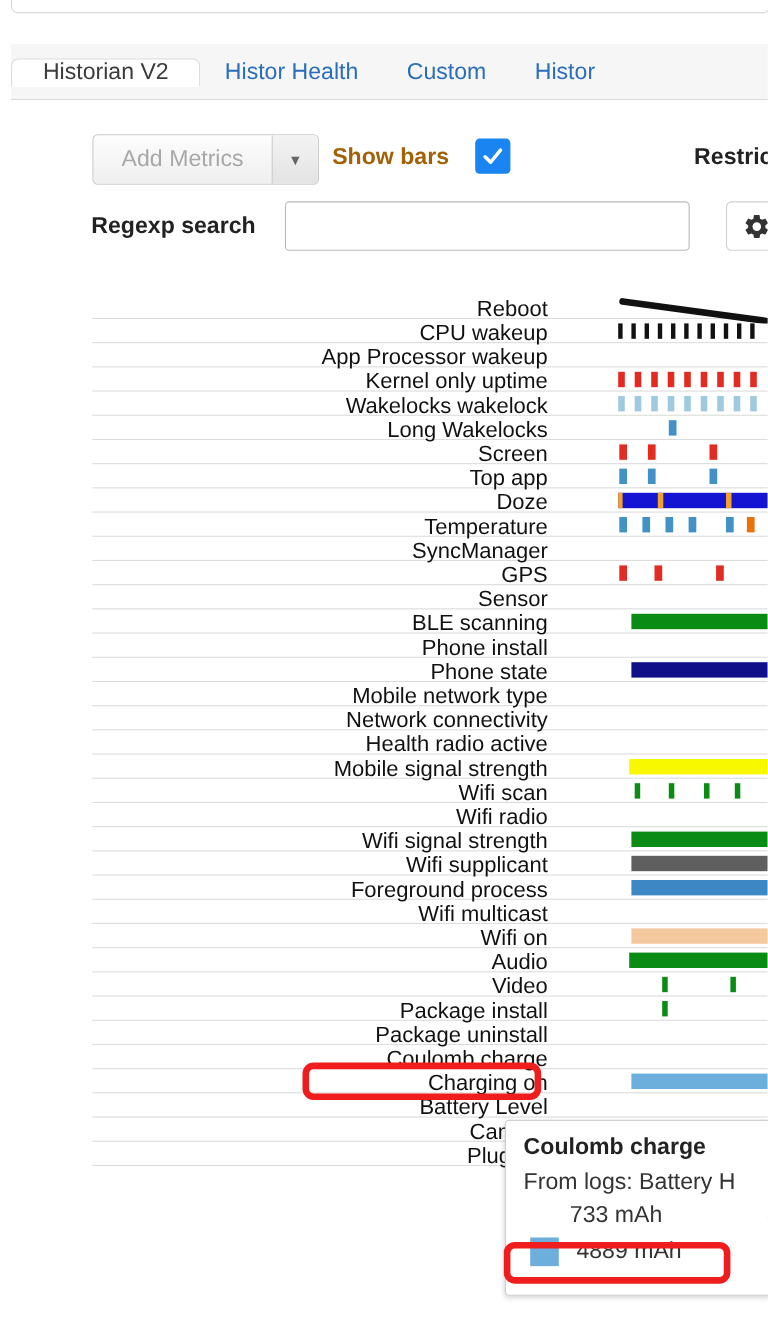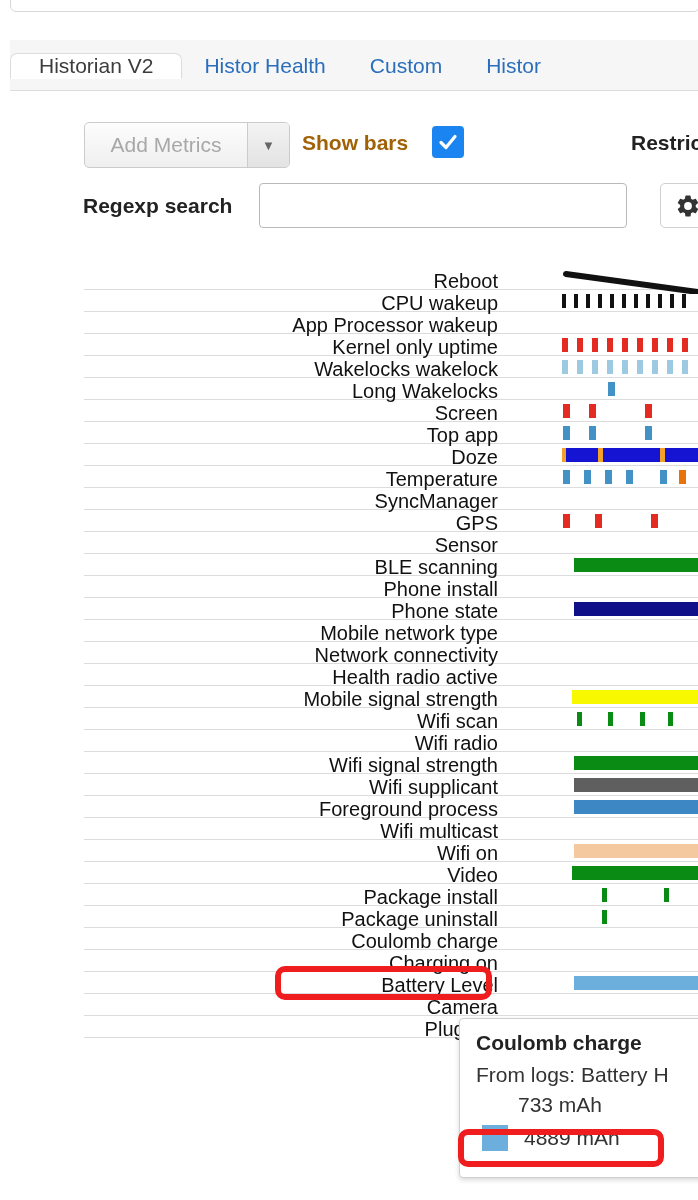--- a/index.html
+++ b/index.html
@@ -320,20 +320,24 @@
         <div class="tl-row">
           <div class="gridline"></div>
           <div class="rlabel">Wifi multicast</div>
         </div>
         <div class="tl-row">
           <div class="gridline"></div>
           <div class="rlabel">Wifi on</div>
         </div>
         <div class="tl-row">
           <div class="gridline"></div>
+          <div class="rlabel">Audio</div>
+        </div>
+        <div class="tl-row">
+          <div class="gridline"></div>
           <div class="rlabel">Video</div>
         </div>
         <div class="tl-row">
           <div class="gridline"></div>
           <div class="rlabel">Package install</div>
         </div>
         <div class="tl-row">
           <div class="gridline"></div>
           <div class="rlabel">Package uninstall</div>
         </div>

